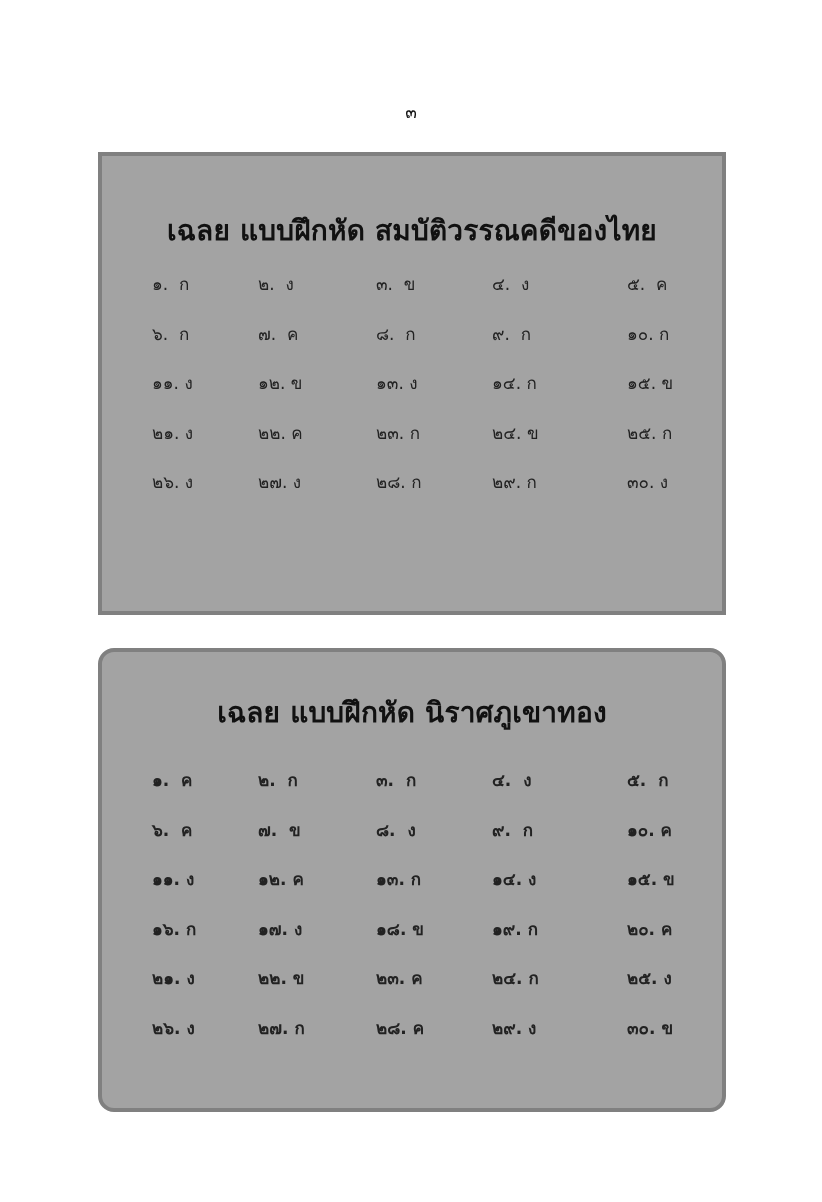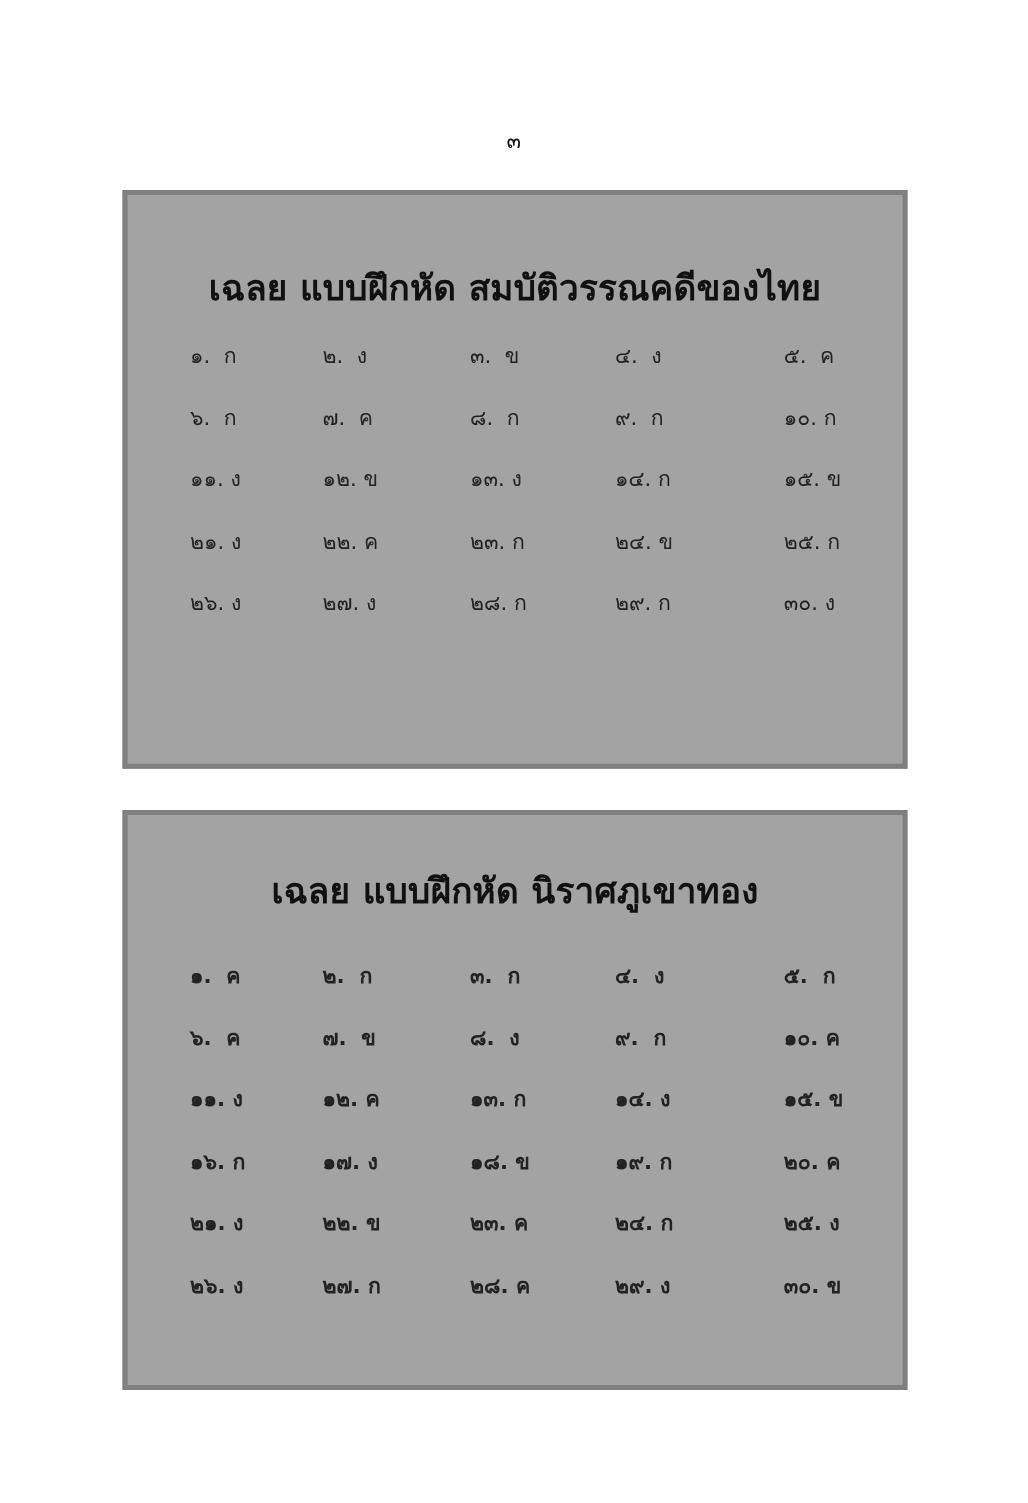--- a/index.html
+++ b/index.html
@@ -26,21 +26,21 @@
     }
     .answer-box {
       position: absolute;
       left: 98px;
       width: 620px;
       border: 4px solid #808080;
       background: #a3a3a3;
       box-sizing: content-box;
     }
     .box-1 { top: 152px; height: 455px; }
-    .box-2 { top: 648px; height: 456px; }
+    .box-2 { top: 648px; height: 456px; border-radius: 16px; }
     .box-title {
       position: absolute;
       left: 0;
       width: 100%;
       text-align: center;
       font-weight: bold;
       font-size: 28px;
       font-family: "DejaVu Sans", "Liberation Sans", sans-serif;
       letter-spacing: 0.2px;
       color: #111;

